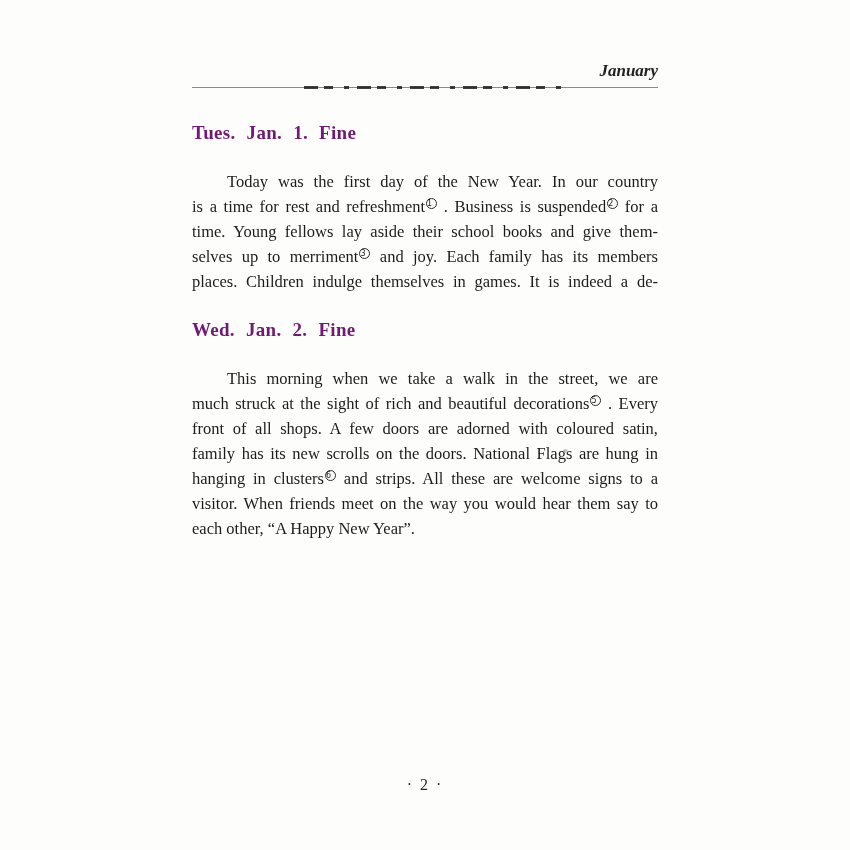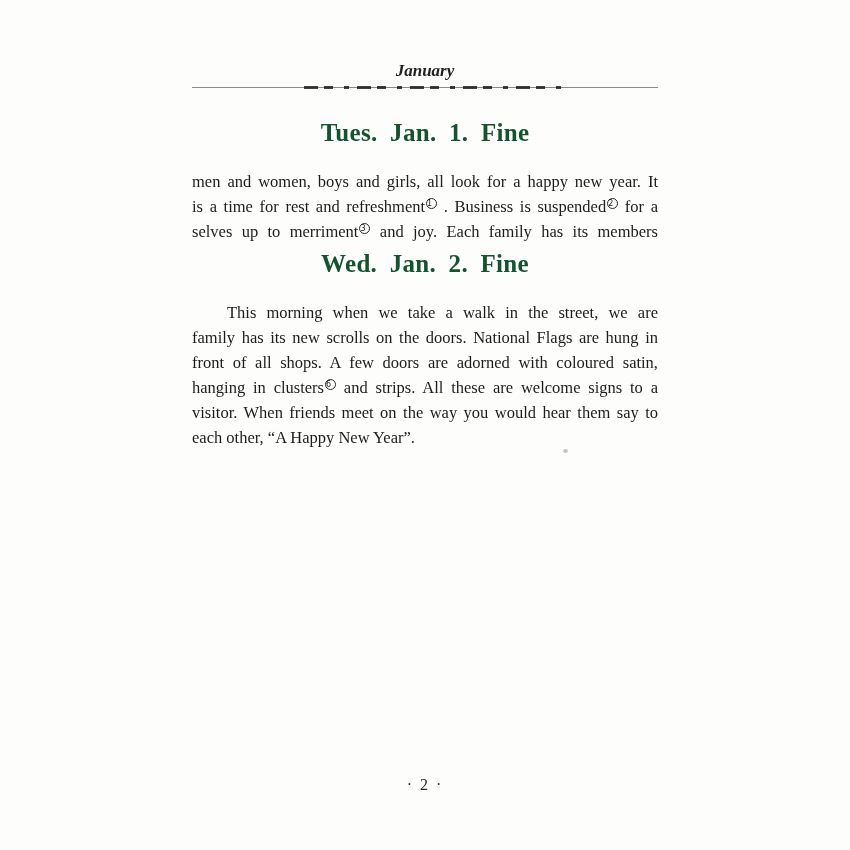--- a/index.html
+++ b/index.html
@@ -14,21 +14,21 @@
     overflow: hidden;
   }
   .content {
     position: absolute;
     left: 192px;
     top: 0;
     width: 466px;
   }
   .month {
     margin-top: 61px;
-    text-align: center;
+    text-align: right;
     font-style: italic;
     font-weight: bold;
     font-size: 17px;
     line-height: 20px;
     color: #222;
   }
   .rule {
     position: relative;
     margin-top: 6px;
     height: 0;
@@ -43,30 +43,29 @@
     opacity: 0.85;
     background: repeating-linear-gradient(90deg,
       #1f1f1f 0px, #1f1f1f 14px,
       transparent 14px, transparent 20px,
       #1f1f1f 20px, #1f1f1f 29px,
       transparent 29px, transparent 40px,
       #1f1f1f 40px, #1f1f1f 45px,
       transparent 45px, transparent 53px);
   }
   .entry-heading {
-    font-size: 25px;
+    font-size: 19px;
     font-weight: bold;
     line-height: 24px;
     word-spacing: 6px;
     letter-spacing: 0.3px;
-    color: #14532d;
-    text-align: center;
+    color: #701a75;
   }
   .entry-1 .entry-heading { margin-top: 33px; }
-  .entry-2 .entry-heading { margin-top: 8px; }
+  .entry-2 .entry-heading { margin-top: 24px; }
   .para {
     margin-top: 24px;
     font-size: 16.5px;
   }
   .para .line {
     line-height: 25px;
     text-align: justify;
     text-align-last: justify;
     white-space: normal;
   }
@@ -115,32 +114,35 @@
 
     <div class="month">January</div>
 
     <div class="rule">
       <span class="dashes"></span>
     </div>
 
     <section class="entry entry-1">
       <h2 class="entry-heading">Tues. Jan. 1. Fine</h2>
       <div class="para">
-          <div class="line">men and women, boys and girls, all look for a happy new year. It</div>
+          <div class="line first">Today was the first day of the New Year. In our country</div>
           <div class="line">is a time for rest and refreshment<span class="fn">1</span> . Business is suspended<span class="fn">2</span> for a</div>
+          <div class="line">time. Young fellows lay aside their school books and give them-</div>
           <div class="line">selves up to merriment<span class="fn">3</span> and joy. Each family has its members</div>
+          <div class="line">places. Children indulge themselves in games. It is indeed a de-</div>
         </div>
     </section>
 
     <section class="entry entry-2">
       <h2 class="entry-heading">Wed. Jan. 2. Fine</h2>
       <div class="para">
           <div class="line first">This morning when we take a walk in the street, we are</div>
+          <div class="line">much struck at the sight of rich and beautiful decorations<span class="fn">5</span> . Every</div>
+          <div class="line">front of all shops. A few doors are adorned with coloured satin,</div>
           <div class="line">family has its new scrolls on the doors. National Flags are hung in</div>
-          <div class="line">front of all shops. A few doors are adorned with coloured satin,</div>
           <div class="line">hanging in clusters<span class="fn">6</span> and strips. All these are welcome signs to a</div>
           <div class="line">visitor. When friends meet on the way you would hear them say to</div>
           <div class="line last">each other, “A Happy New Year”.</div>
         </div>
     </section>
 
   </div>
 
   <div class="folio">· 2 ·</div>
 

